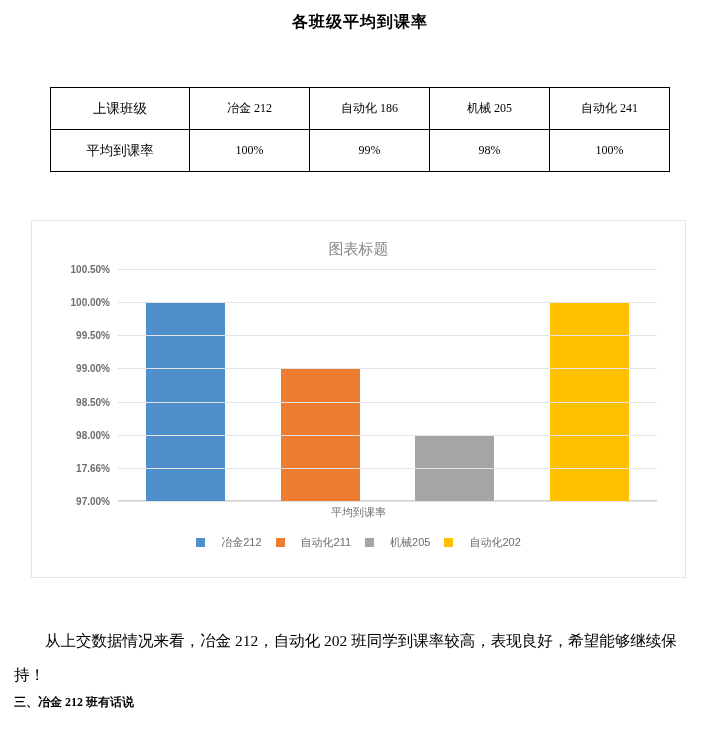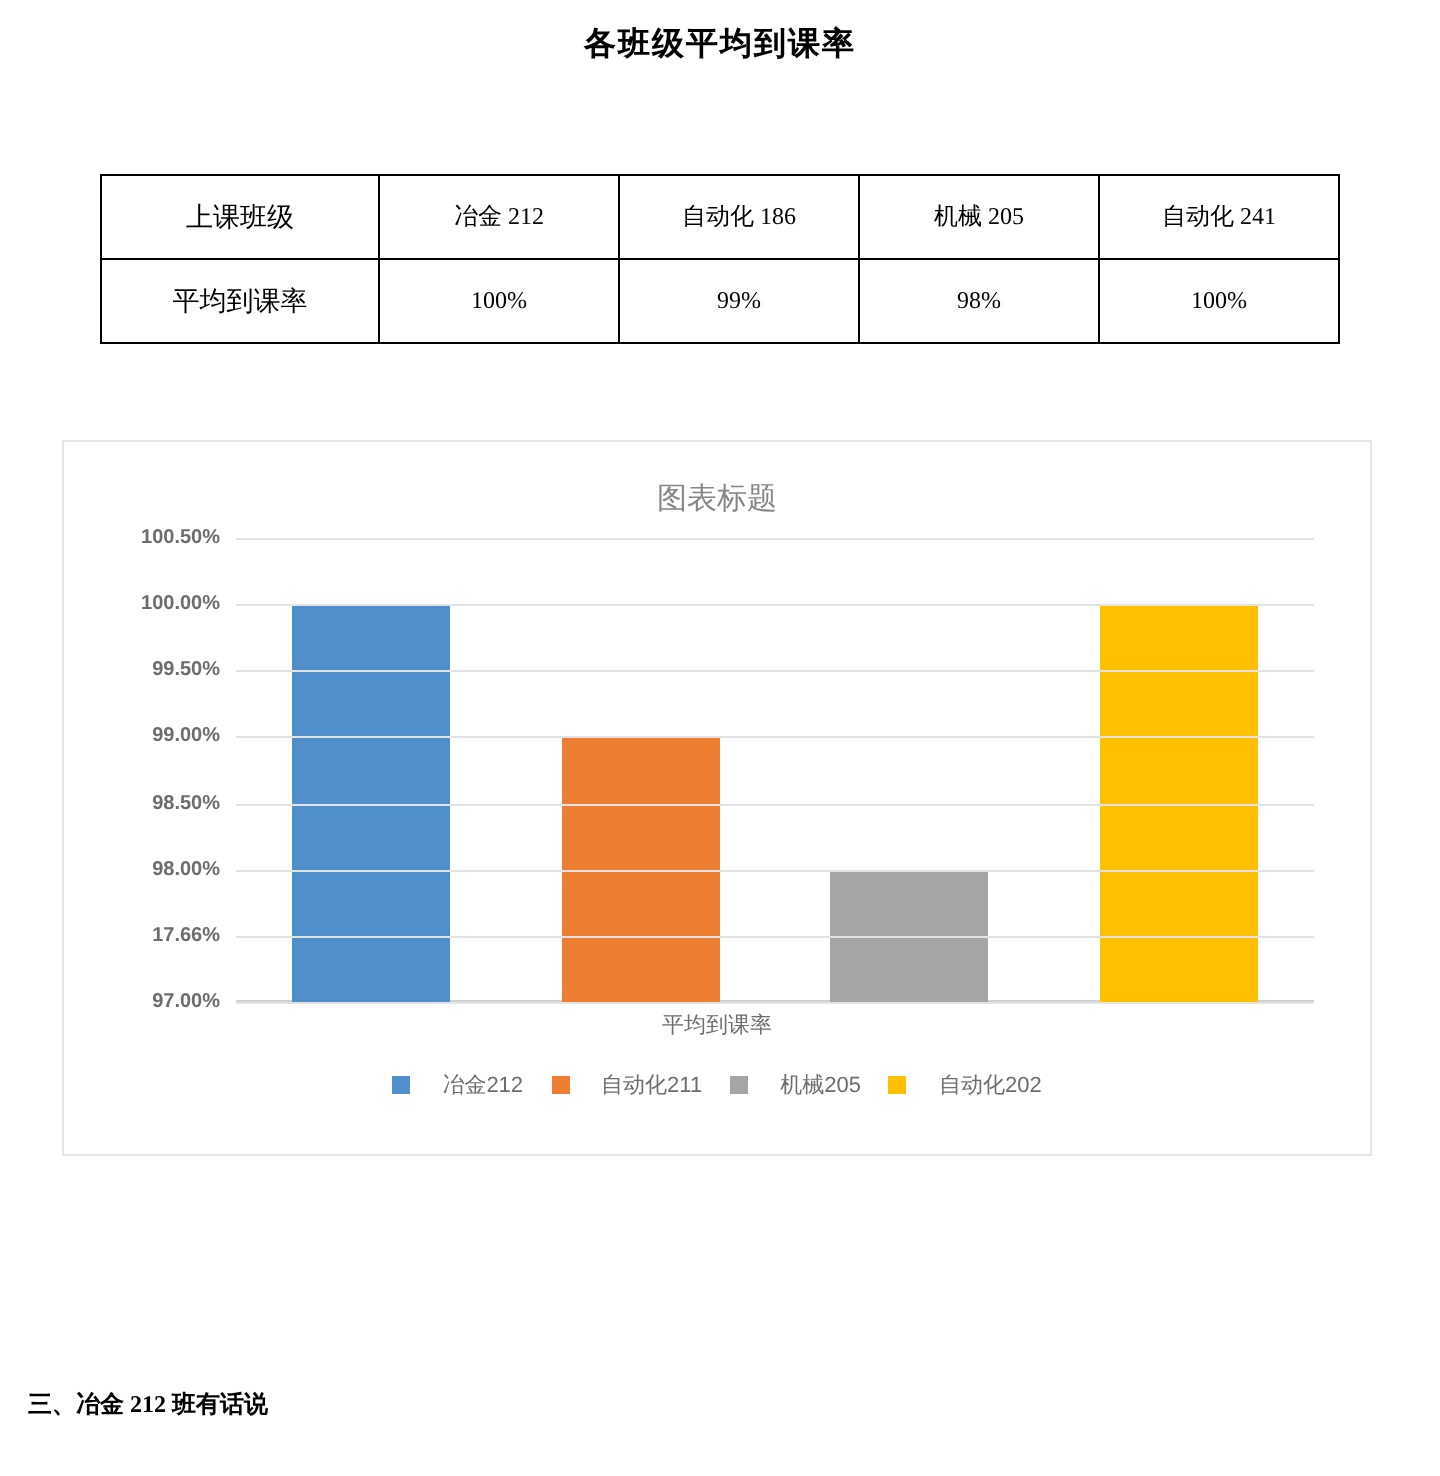--- a/index.html
+++ b/index.html
@@ -269,15 +269,16 @@
             <span>机械205</span>
           </div>
           <div class="legend-item">
             <span class="legend-swatch" style="background: rgb(255, 192, 0);"></span>
             <span>自动化202</span>
           </div>
         </div>
     </div>
   </div>
 
+  <div class="para">从上交数据情况来看，冶金 212，自动化 202 班同学到课率较高，表现良好，希望能够继续保持！</div>
   <div class="section-heading">三、冶金 212 班有话说</div>
 
 </div>
 
 </body></html>

